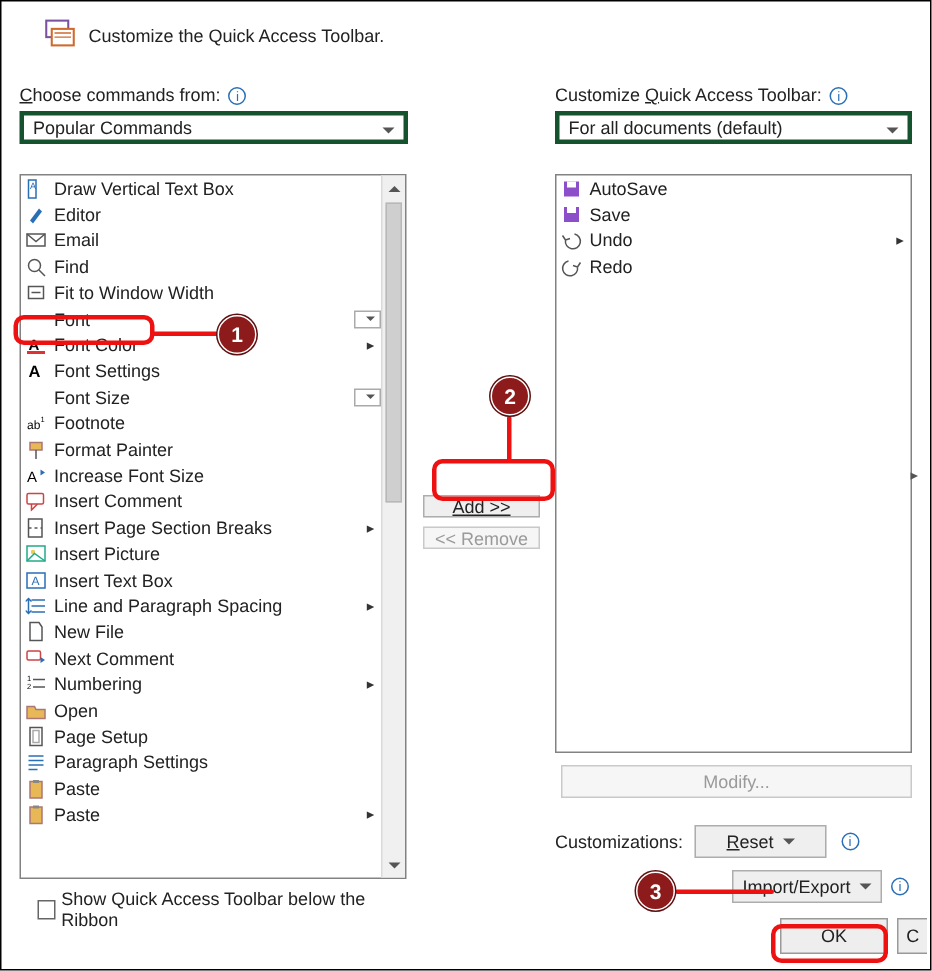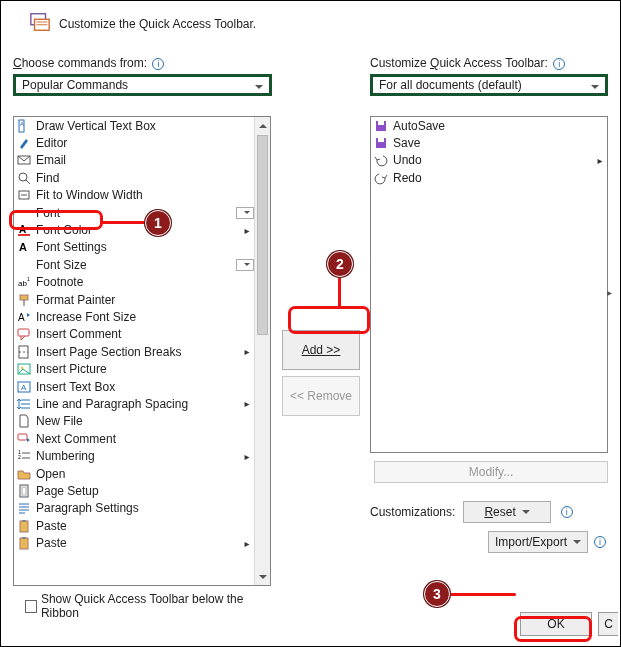--- a/index.html
+++ b/index.html
@@ -14,37 +14,37 @@
   .col-right{ flex:1; }
 
   .section-label { margin-top:16px; font-size:12px; }
   .section-label .u { text-decoration:underline; }
   .info-icon { display:inline-block; width:12px; height:12px; border:1px solid #2a6fb5; color:#2a6fb5; border-radius:50%; font-size:9px; text-align:center; line-height:11px; margin-left:2px; }
 
   .dropdown { margin-top:4px; width:100%; height:22px; border:3px solid #14532d; background:#fff; display:flex; align-items:center; padding:0 6px; position:relative; }
   .dropdown::after { content:""; position:absolute; right:6px; top:8px; border:4px solid transparent; border-top-color:#555; }
 
   .listbox { margin-top:20px; border:1px solid #828282; width:258px; height:470px; position:relative; }
-  .listbox-right { width:238px; height:337px; }
+  .listbox-right { width:238px; height:386px; }
   .list-row { display:flex; align-items:center; height:17.4px; padding-left:2px; gap:4px; white-space:nowrap; }
   .list-row .icn { width:16px; height:14px; display:flex; align-items:center; justify-content:center; }
   .list-row .lbl { font-size:12px; }
   .list-row .flyout { margin-left:auto; width:14px; font-size:10px; text-align:center; color:#333; }
   .list-row .dropind { margin-left:auto; width:18px; height:12px; border:1px solid #aaa; position:relative; }
   .list-row .dropind::after { content:""; position:absolute; right:3px; top:3px; border:3px solid transparent; border-top-color:#555; }
 
   .scroll-host { padding-right:16px; }
   .scrollbar { position:absolute; right:0; top:0; bottom:0; width:16px; background:#f0f0f0; border-left:1px solid #d9d9d9; }
   .scrollbar .arrow { position:absolute; left:0; width:16px; height:16px; display:flex; align-items:center; justify-content:center; }
   .scrollbar .arrow::before { content:""; border:4px solid transparent; }
   .scrollbar .arrow.up { top:0; } .scrollbar .arrow.up::before { border-bottom-color:#555; margin-top:-3px; }
   .scrollbar .arrow.dn { bottom:0; } .scrollbar .arrow.dn::before { border-top-color:#555; margin-top:3px; }
   .scrollbar .thumb { position:absolute; left:2px; right:2px; top:18px; height:200px; background:#cfcfcf; border:1px solid #b8b8b8; }
 
-  .btn { width:78px; height:40px; border:1px solid #adadad; background:#efefef; font-size:12px; display:flex; align-items:center; justify-content:center; }
+  .btn { width:78px; height:15px; border:1px solid #adadad; background:#efefef; font-size:12px; display:flex; align-items:center; justify-content:center; }
   .btn.disabled { color:#9a9a9a; border-color:#c9c9c9; background:#f6f6f6; }
   .btn.small { width:auto; padding:0 20px; height:22px; }
   .btn.caret::after { content:""; margin-left:6px; border:4px solid transparent; border-top-color:#555; position:relative; top:2px; }
 
   .redbox { border:3px solid #e11; border-radius:7px; position:absolute; pointer-events:none; }
 
   .callout { position:absolute; width:26px; height:26px; border-radius:50%; background:#8d1b1b; color:#fff; font-weight:bold; display:flex; align-items:center; justify-content:center; font-size:14px; border:1px solid #fff; box-shadow:0 0 0 1px #5e0f0f; }
   .redline { position:absolute; height:3px; background:#e11; border-radius:2px; }
   .redlinev { position:absolute; width:3px; background:#e11; border-radius:2px; }
 

